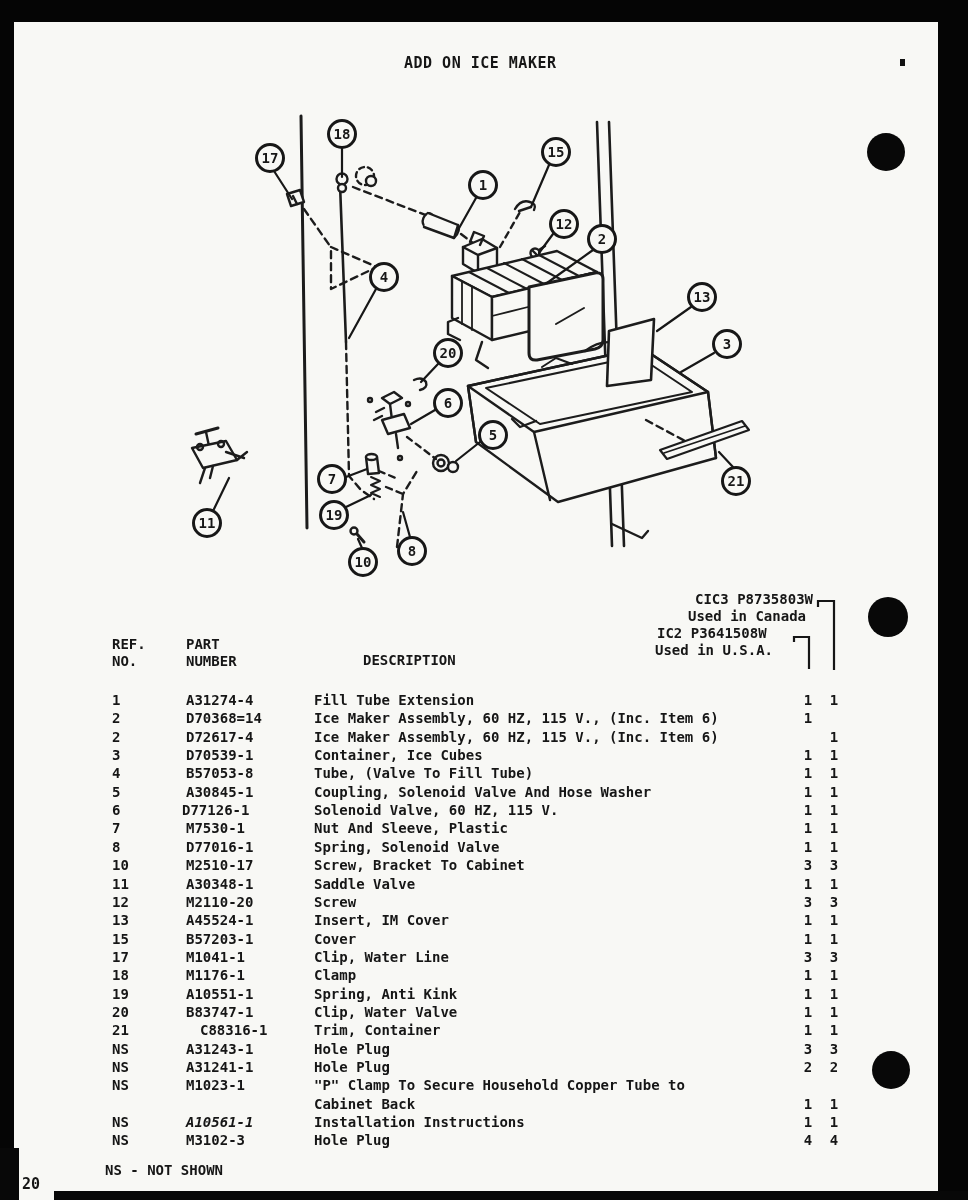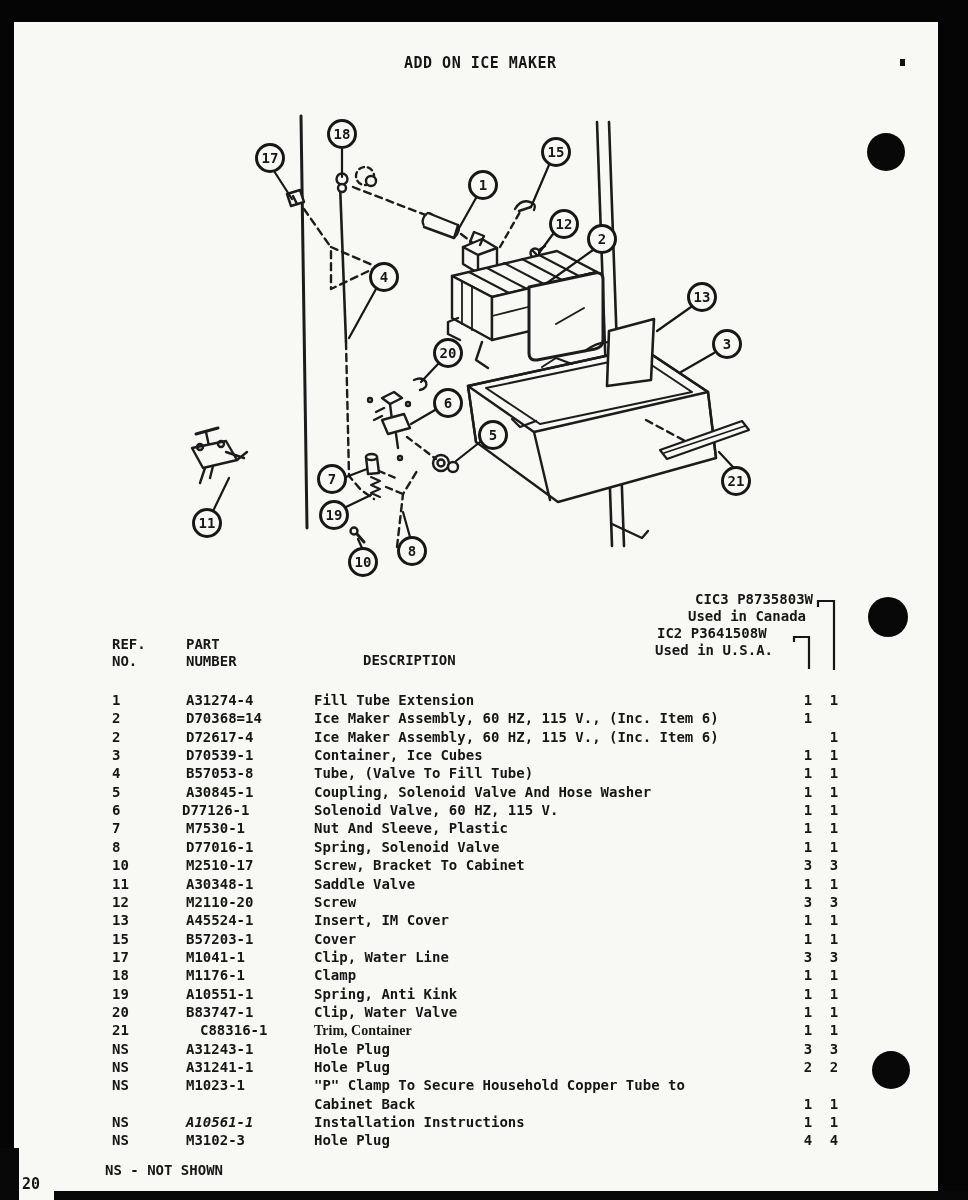--- a/index.html
+++ b/index.html
@@ -253,21 +253,21 @@
     <div class="t" style="left: 314px; top: 986px;">Spring, Anti Kink</div>
     <div class="t qty" style="left: 799px; top: 986px;">1</div>
     <div class="t qty" style="left: 825px; top: 986px;">1</div>
     <div class="t" style="left: 112px; top: 1004px;">20</div>
     <div class="t" style="left: 186px; top: 1004px;">B83747-1</div>
     <div class="t" style="left: 314px; top: 1004px;">Clip, Water Valve</div>
     <div class="t qty" style="left: 799px; top: 1004px;">1</div>
     <div class="t qty" style="left: 825px; top: 1004px;">1</div>
     <div class="t" style="left: 112px; top: 1022px;">21</div>
     <div class="t" style="left: 200px; top: 1022px;">C88316-1</div>
-    <div class="t" style="left: 314px; top: 1022px; font-family: Liberation Serif, serif;">Trim, Container</div>
+    <div class="t" style="left: 314px; top: 1022px;">Trim, Container</div>
     <div class="t qty" style="left: 799px; top: 1022px;">1</div>
     <div class="t qty" style="left: 825px; top: 1022px;">1</div>
     <div class="t" style="left: 112px; top: 1041px;">NS</div>
     <div class="t" style="left: 186px; top: 1041px;">A31243-1</div>
     <div class="t" style="left: 314px; top: 1041px;">Hole Plug</div>
     <div class="t qty" style="left: 799px; top: 1041px;">3</div>
     <div class="t qty" style="left: 825px; top: 1041px;">3</div>
     <div class="t" style="left: 112px; top: 1059px;">NS</div>
     <div class="t" style="left: 186px; top: 1059px;">A31241-1</div>
     <div class="t" style="left: 314px; top: 1059px;">Hole Plug</div>

